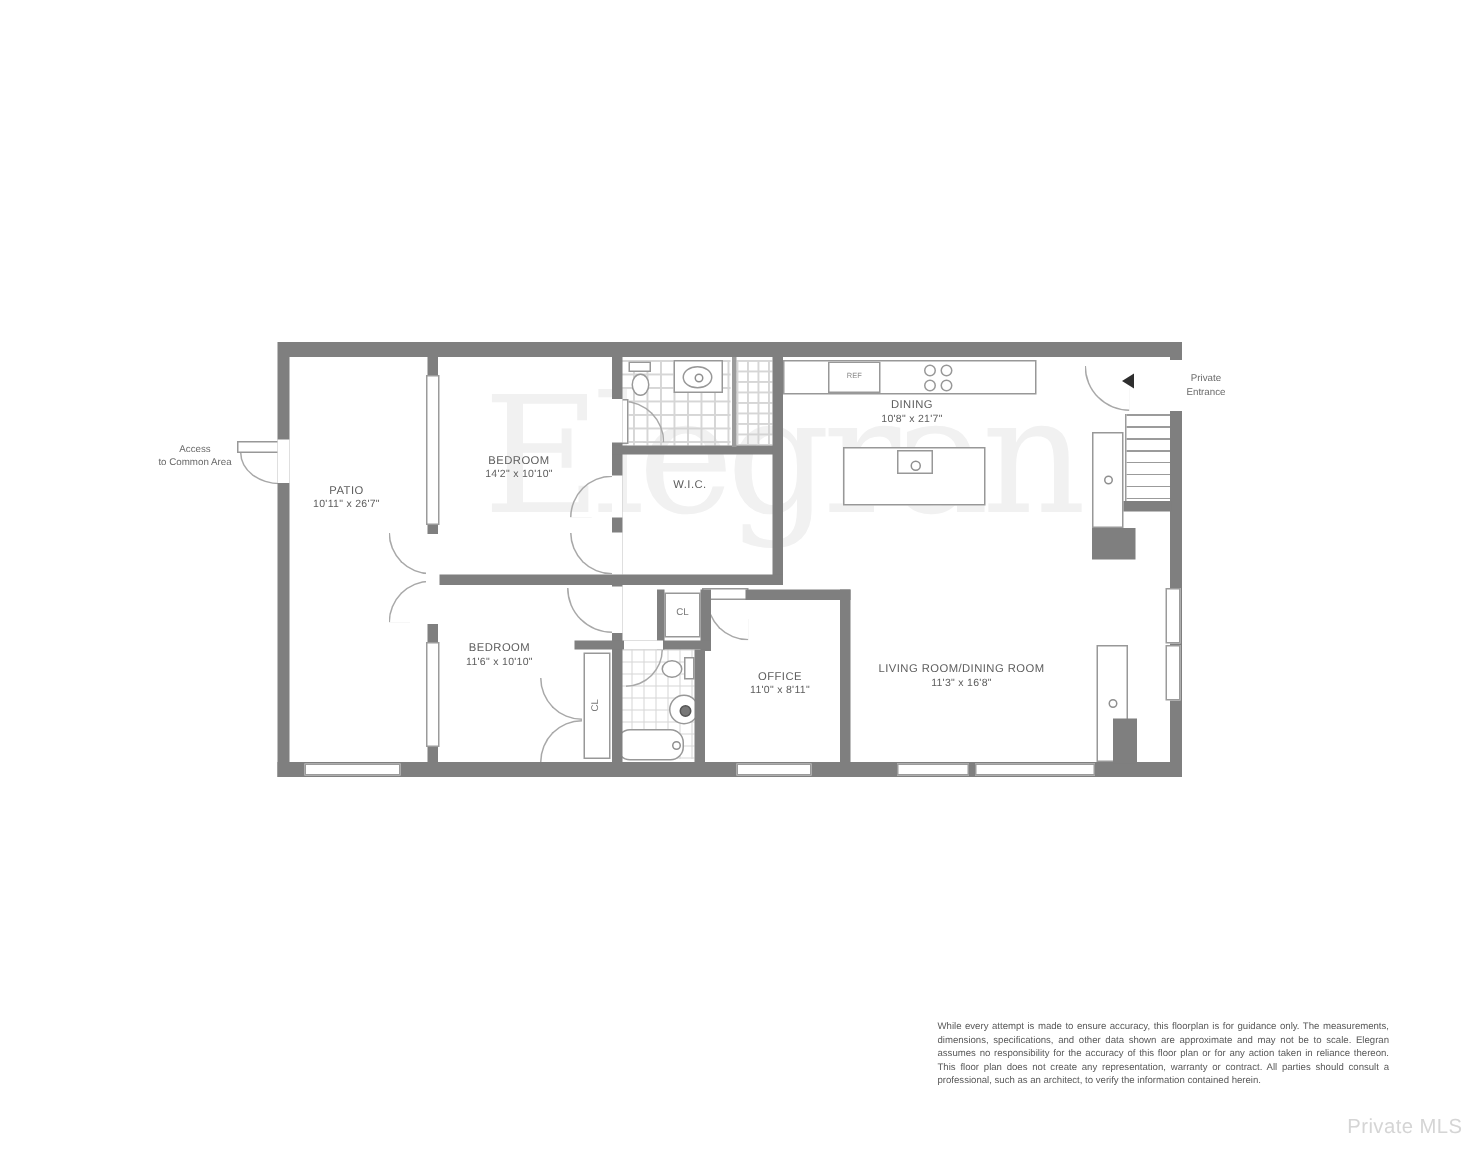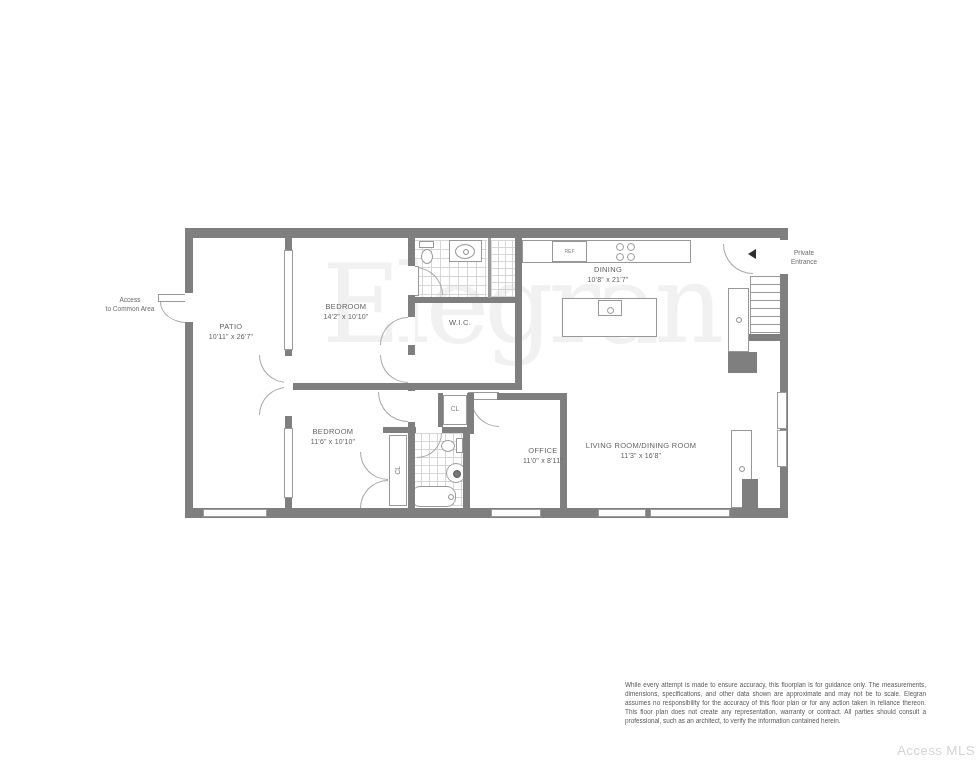--- a/index.html
+++ b/index.html
@@ -155,21 +155,21 @@
     <span class="nm">W.I.C.</span>
   </div>
   <div class="label" style="left:568px;top:265px;width:80px">
     <span class="nm">DINING</span>
     <span class="dims">10'8" x 21'7"</span>
   </div>
   <div class="label" style="left:293px;top:427px;width:80px">
     <span class="nm">BEDROOM</span>
     <span class="dims">11'6" x 10'10"</span>
   </div>
-  <div class="label" style="left:503px;top:446px;width:80px">
+  <div class="label" style="left:480px;top:446px;width:80px">
     <span class="nm">OFFICE</span>
     <span class="dims">11'0" x 8'11"</span>
   </div>
   <div class="label" style="left:566px;top:441px;width:150px">
     <span class="nm">LIVING ROOM/DINING ROOM</span>
     <span class="dims">11'3" x 16'8"</span>
   </div>
 
   <div class="anno" style="left:443px;top:405px;width:24px;color:#7a7a7a">CL</div>
   <div class="anno rot" style="left:388px;top:466px;width:20px;color:#7a7a7a">CL</div>
@@ -177,15 +177,15 @@
   <div class="anno" style="left:98px;top:296px;width:64px">
     <span style="display:block">Access</span>
     <span style="display:block">to Common Area</span>
   </div>
   <div class="anno" style="left:786px;top:249px;width:36px">
     <span style="display:block">Private</span>
     <span style="display:block">Entrance</span>
   </div>
 
   <div class="disclaimer">While every attempt is made to ensure accuracy, this floorplan is for guidance only. The measurements, dimensions, specifications, and other data shown are approximate and may not be to scale. Elegran assumes no responsibility for the accuracy of this floor plan or for any action taken in reliance thereon. This floor plan does not create any representation, warranty or contract. All parties should consult a professional, such as an architect, to verify the information contained herein.</div>
-  <div class="mls">Access MLS</div>
+  <div class="mls">Private MLS</div>
 
 </div>
 
 </body></html>

